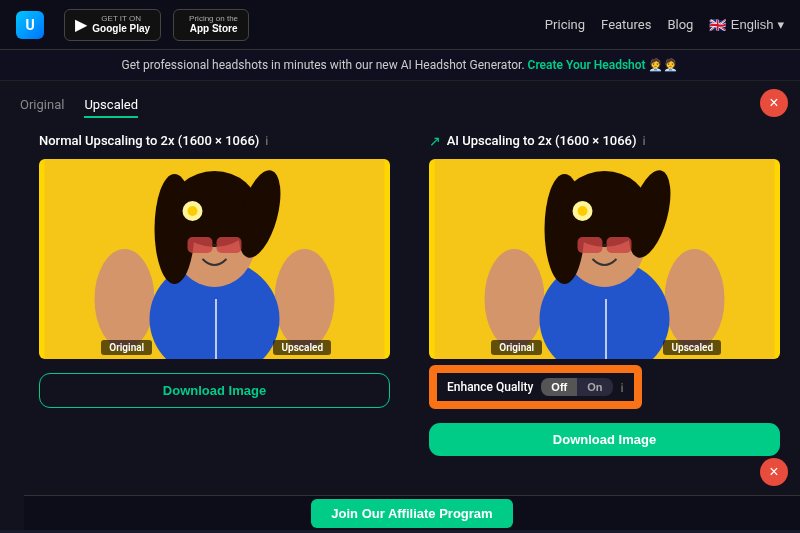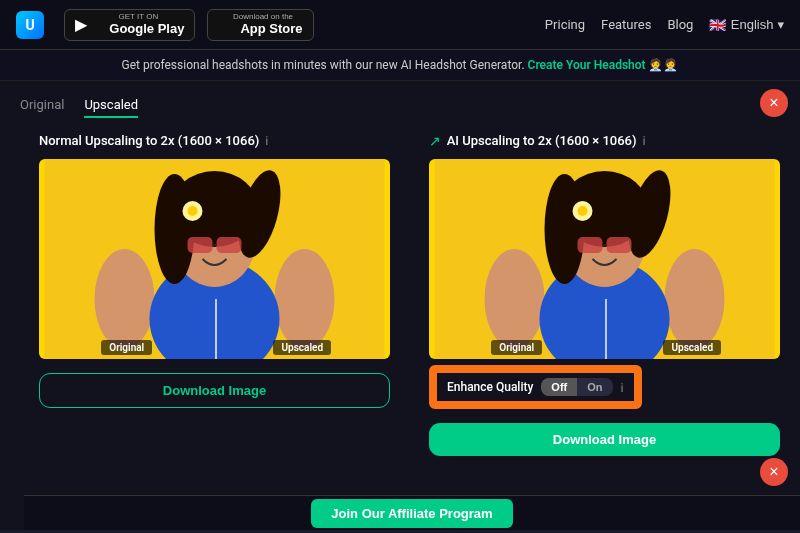--- a/index.html
+++ b/index.html
@@ -64,23 +64,22 @@
       cursor: pointer;
       height: 32px;
     }
     .store-btn .store-icon {
       font-size: 16px;
     }
     .store-btn .store-label {
       line-height: 1.1;
     }
     .store-btn .store-title {
-      font-size: 13px;
-      font-weight: 600;
-      margin-left: 17px;
+      font-size: 10px;
+      font-weight: 600;
     }
     .store-btn .store-tiny {
       font-size: 8px;
       color: #aaa;
       display: block;
     }
     .nav-links {
       display: flex;
       align-items: center;
       gap: 16px;
@@ -359,21 +358,21 @@
     <span class="store-icon">▶</span>
     <div class="store-label">
       <span class="store-tiny">GET IT ON</span>
       <span class="store-title">Google Play</span>
     </div>
   </button>
 
   <button class="store-btn">
     <span class="store-icon"></span>
     <div class="store-label">
-      <span class="store-tiny">Download on the</span>
+      <span class="store-tiny">Pricing on the</span>
       <span class="store-title">App Store</span>
     </div>
   </button>
 
   <div class="nav-links">
     <a class="nav-link">Pricing</a>
     <a class="nav-link">Features</a>
     <a class="nav-link">Blog</a>
     <button class="lang-btn">
       <span class="flag-icon">🇬🇧</span>

